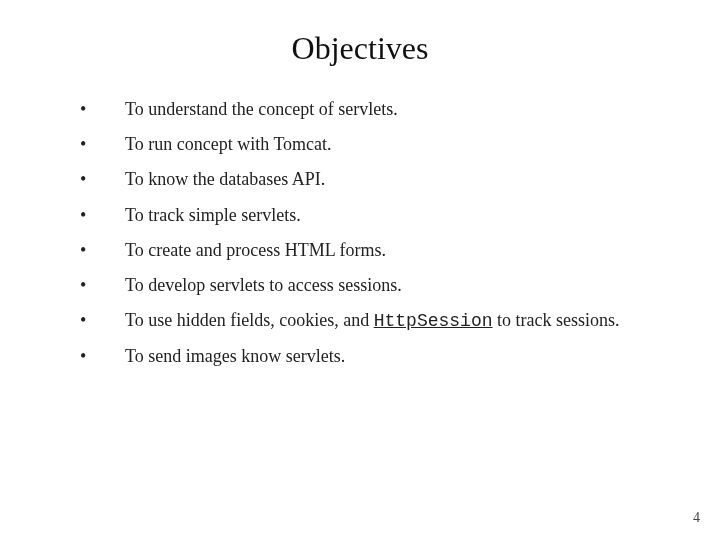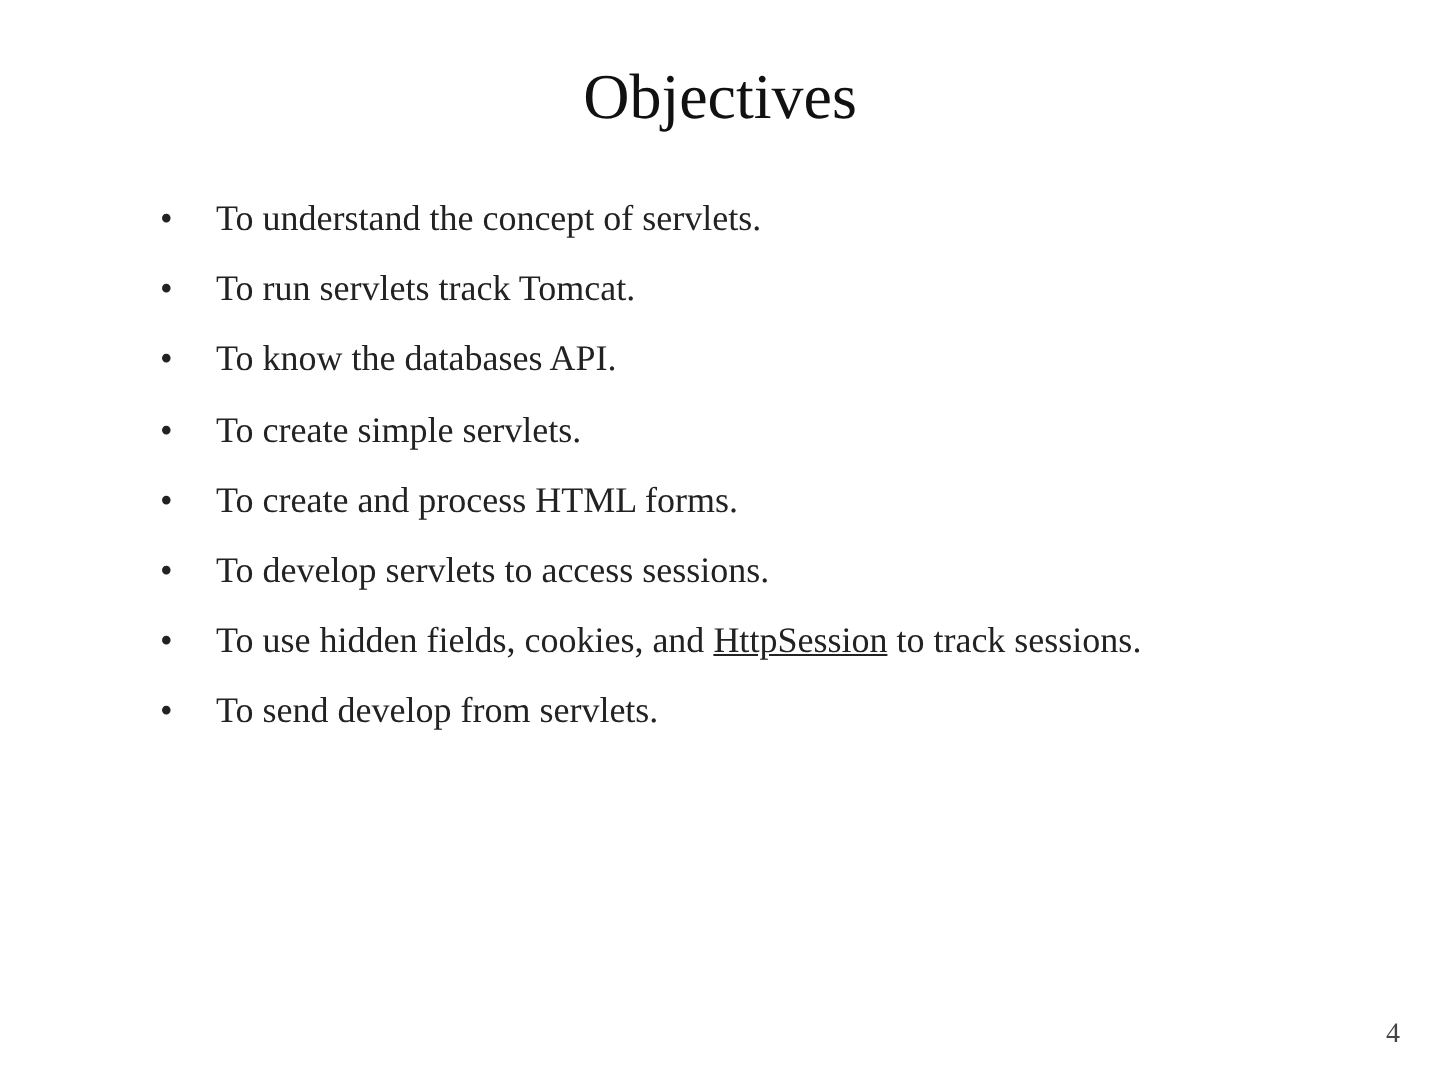--- a/index.html
+++ b/index.html
@@ -50,24 +50,26 @@
     .bullet {
       min-width: 22px;
       margin-right: 6px;
       font-size: 18px;
       line-height: 1.4;
     }
 
     .item-text {
       flex: 1;
       line-height: 1.4;
+      margin-left: 17px;
     }
 
     .underline {
       text-decoration: underline;
+      font-family: Liberation Mono, monospace;
     }
 
     .page-number {
       position: absolute;
       bottom: 14px;
       right: 20px;
       font-size: 14px;
       color: #444444;
     }
   </style>
@@ -77,42 +79,42 @@
 <div class="slide-container">
   <h1 class="slide-title">Objectives</h1>
 
   <ul class="objectives-list">
     <li>
       <span class="bullet">•</span>
       <span class="item-text">To understand the concept of servlets.</span>
     </li>
     <li>
       <span class="bullet">•</span>
-      <span class="item-text">To run servlets track Tomcat.</span>
+      <span class="item-text">To run concept with Tomcat.</span>
     </li>
     <li>
       <span class="bullet">•</span>
       <span class="item-text">To know the databases API.</span>
     </li>
     <li>
       <span class="bullet">•</span>
-      <span class="item-text">To create simple servlets.</span>
+      <span class="item-text">To track simple servlets.</span>
     </li>
     <li>
       <span class="bullet">•</span>
       <span class="item-text">To create and process HTML forms.</span>
     </li>
     <li>
       <span class="bullet">•</span>
       <span class="item-text">To develop servlets to access sessions.</span>
     </li>
     <li>
       <span class="bullet">•</span>
       <span class="item-text">To use hidden fields, cookies, and <span class="underline">HttpSession</span> to track sessions.</span>
     </li>
     <li>
       <span class="bullet">•</span>
-      <span class="item-text">To send develop from servlets.</span>
+      <span class="item-text">To send images know servlets.</span>
     </li>
   </ul>
 
   <div class="page-number">4</div>
 </div>
 
 </body></html>

